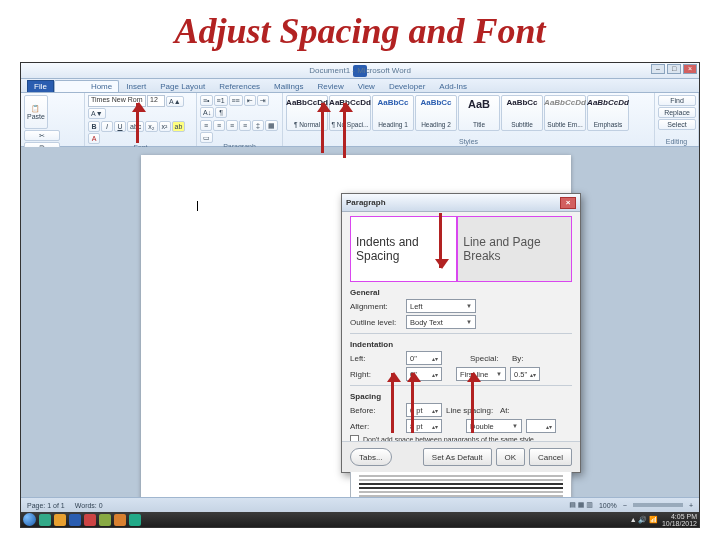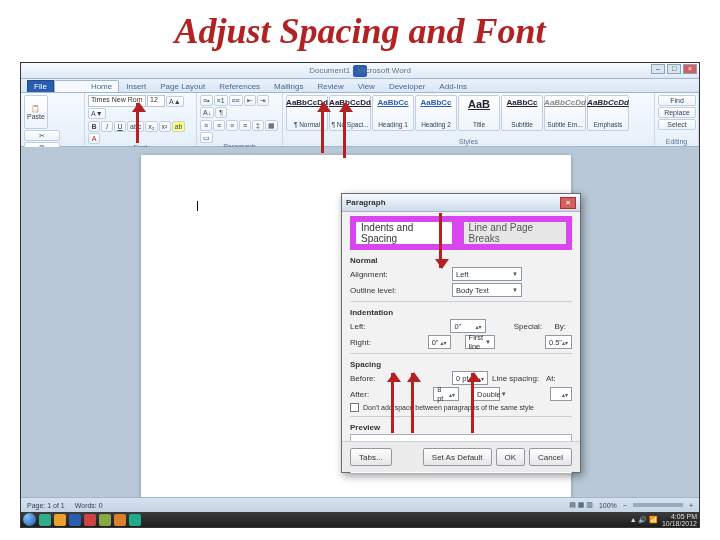--- a/index.html
+++ b/index.html
@@ -125,21 +125,21 @@
   .styles-gallery {
     display:flex; gap:1px;
   }
   .style-item {
     width:42px; height:36px;
     background:linear-gradient(#fff,#eef4fb);
     border:1px solid #c0cfe1; border-radius:2px;
     display:flex; flex-direction:column; align-items:center;
     font-size:6.5px; color:#345; padding-top:2px;
   }
-  .style-item .prev { font-size:8px; font-weight:bold; color:#223;text-decoration:underline; }
+  .style-item .prev { font-size:8px; font-weight:bold; color:#223; }
   .style-item .name { margin-top:auto; padding-bottom:2px; }
 
   
   .doc-area {
     position:absolute;
     left:0; right:0; top:84px; bottom:30px;
     background:#b8c8d8;
     overflow:hidden;
   }
   .page {
@@ -170,29 +170,29 @@
     padding:0 4px;
     font-weight:bold;
   }
   .dlg-close {
     margin-left:auto; width:16px;height:12px;
     background:#d26060;border:1px solid #a33;
     color:#fff; text-align:center; font-size:8px;line-height:10px;
   }
   .dlg-body { padding:4px 8px 4px 8px; }
   .dlg-tabs { display:flex; gap:0;}
-  .dlg-tab { padding:0 5px; border:6px solid #d946ef; background:#fff; font-size:10px;}
+  .dlg-tab { padding:18px 5px; border:1px solid #d946ef; background:#fff; font-size:12px;}
   .dlg-tab.inactive { background:#e6e6e6; color:#555; }
   .section-title { font-weight:bold; margin:6px 0 2px 0; }
   .field-row { display:flex; align-items:center; gap:4px; margin:2px 0; }
   .field-row label { width:52px; }
   .combo, .num {
     display:inline-flex; align-items:center;
     height:14px; background:#fff; border:1px solid #8f99a6;
-    font-size:7.5px; padding:0 3px;margin-left:46px;
+    font-size:7.5px; padding:0 3px;
   }
   .combo { width:70px; justify-content:space-between;}
   .combo .arr, .num .arr { font-size:6px; color:#555;}
   .num { width:36px; justify-content:space-between;}
   .chk { width:9px;height:9px;border:1px solid #777;background:#fff;display:inline-block;}
   hr.sep { border:none; border-top:1px solid #c6ced7; margin:4px 0; }
   .preview-box {
     height:40px; background:#fff; border:1px solid #aab3bd;
     display:flex;flex-direction:column;justify-content:center;gap:2px;
     padding:4px 8px;
@@ -204,21 +204,21 @@
     border-top:1px solid #c6ced7;
     position:absolute;left:0;right:0;bottom:0;
     background:#ececec;
   }
   .dlg-btn {
     height:18px; padding:0 8px;
     background:linear-gradient(#fff,#e6e6e6);
     border:1px solid #8f99a6; border-radius:2px;
     font-size:8px; display:flex;align-items:center;
   }
-  .dlg-btn.left{ margin-right:auto; }
+  .dlg-btn.left{ margin-right:auto;border-radius:9px; }
 
   
   .word-status {
     position:absolute; left:0; right:0; bottom:15px;
     height:15px; background:linear-gradient(#d6e2f0,#c6d4e4);
     border-top:1px solid #a0b6cf;
     display:flex; align-items:center; font-size:7px; color:#345;
     padding:0 6px;
   }
   .word-status .right { margin-left:auto; display:flex; gap:6px; align-items:center;}
@@ -409,21 +409,21 @@
     <div class="dlg-titlebar">
       <span>Paragraph</span>
       <div class="dlg-close">×</div>
     </div>
     <div class="dlg-body">
       <div class="dlg-tabs">
         <div class="dlg-tab">Indents and Spacing</div>
         <div class="dlg-tab inactive">Line and Page Breaks</div>
       </div>
 
-      <div class="section-title">Normal</div>
+      <div class="section-title">General</div>
       <div class="field-row">
         <label>Alignment:</label>
         <div class="combo">
             <span>Left</span>
             <span class="arr">▼</span>
           </div>
       </div>
       <div class="field-row">
         <label>Outline level:</label>
         <div class="combo">
@@ -469,21 +469,21 @@
           </div>
         <label style="width:50px;">Line spacing:</label>
         <label style="width:16px">At:</label>
       </div>
       <div class="field-row">
         <label>After:</label>
         <div class="num">
             <span>8 pt</span>
             <span class="arr">▴▾</span>
           </div>
-        <div class="combo" style="width:27px;margin-left:10px">
+        <div class="combo" style="width:56px;margin-left:20px">
             <span>Double</span>
             <span class="arr">▼</span>
           </div>
         <div class="num" style="width:30px">
             <span></span>
             <span class="arr">▴▾</span>
           </div>
       </div>
       <div class="field-row">
         <span class="chk"></span>

